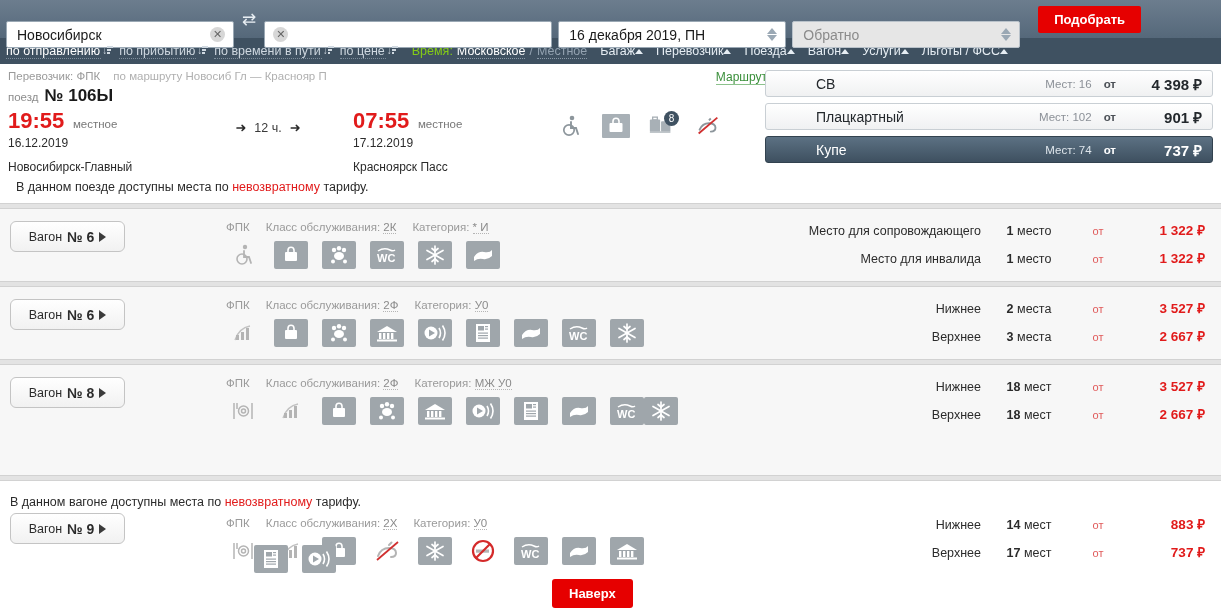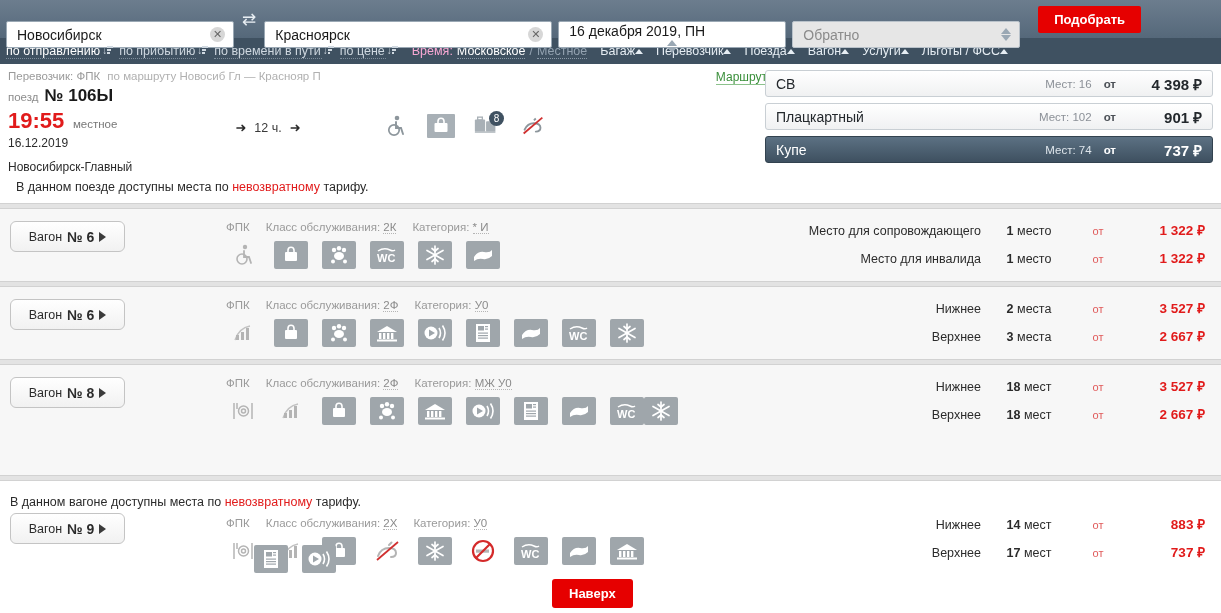--- a/index.html
+++ b/index.html
@@ -29,21 +29,21 @@
     border:1px solid #9aa8b4;
     border-radius:2px;
     display:flex; align-items:center;
     padding:0 8px;
     font-size:14px;
     color:#1a1a1a;
     margin-top:31px;
   }
   .field.from { width:228px; }
   .field.to   { width:288px; }
-  .field.date { width:228px;flex-direction:column; }
+  .field.date { width:228px; }
   .field.back { width:228px; background:#e6e6e6; border-color:#b9c2ca; color:#8b8b8b; }
   .field input { border:0; outline:0; font:inherit; background:transparent; width:100%; color:inherit; }
   .field input::placeholder { color:#8b8b8b; }
   .clear-x {
     width:15px;height:15px;border-radius:50%;
     background:#d7d7d7;color:#666;
     display:flex;align-items:center;justify-content:center;
     font-size:11px;line-height:1;cursor:pointer;flex:0 0 auto;
     font-family:"Liberation Sans",sans-serif;
   }
@@ -83,36 +83,36 @@
   .fb-sort.active .lbl { color:#ffffff; }
   .fb-sort .lbl { border-bottom:1px dotted #7d8d9b; }
   .sorticon { width:11px;height:12px;position:relative;display:inline-block;margin:0 4px 0 1px; }
   .sorticon .arr { position:absolute;left:0;top:1px;font-size:10px;line-height:10px;color:#cfd8e0; }
   .sorticon .bars { position:absolute;right:0;top:1px; }
   .sorticon .bars b { display:block;background:#cfd8e0;height:1.5px;margin-bottom:1.5px; }
   .sorticon .bars b:nth-child(1){width:6px}
   .sorticon .bars b:nth-child(2){width:4px}
   .sorticon .bars b:nth-child(3){width:2.5px}
   .fb-time { margin-left:8px; display:flex;align-items:center;gap:4px; }
-  .fb-time .t-lbl { color:#f9a8d4; }
+  .fb-time .t-lbl { color:#84cc16; }
   .fb-time a { color:#ffffff; border-bottom:1px dotted #8a99a7; cursor:pointer; }
   .fb-time a.off { color:#93a2b0; }
   .fb-time .slash { color:#93a2b0; }
   .fb-menu { margin-left:13px; color:#e6edf3; cursor:pointer; display:flex;align-items:center;gap:0; }
   .caret-up { width:0;height:0;border-left:4px solid transparent;border-right:4px solid transparent;border-bottom:5px solid #e6edf3; }
 
   
   .train {
     position:relative;
     background:#ffffff;
     padding:6px 8px 0 8px;
     height:139px;
   }
   .carrier { font-size:11.5px; color:#9a9a9a; }
-  .carrier .sub { color:#b0b0b0; margin-left:4px; }
+  .carrier .sub { color:#b0b0b0; margin-left:10px; }
   .route-link {
     position:absolute; right:454px; top:6px;
     color:#3a8f3a; font-size:12px; border-bottom:1px solid #8cc28c; cursor:pointer;
   }
   .trainno { margin-top:4px; display:flex;align-items:baseline;gap:6px; }
   .trainno .w { font-size:11.5px;color:#8d8d8d; }
   .trainno .n { font-size:17px;font-weight:bold;color:#1a1a1a; }
 
   .times { display:flex; align-items:flex-start; margin-top:2px; position:relative; }
   .tcol { width:175px; }
@@ -135,21 +135,21 @@
   .pricepanel {
     position:absolute; right:8px; top:6px; width:448px;
   }
   .prow {
     height:27px;margin-bottom:6px;border-radius:3px;
     display:flex;align-items:center;padding:0 10px;
     border:1px solid #c9cfd4;
     background:linear-gradient(to bottom,#ffffff 0%,#f0f1f2 100%);
     cursor:pointer;
   }
-  .prow .cls { font-size:14px;color:#23282c;flex:1; }
+  .prow .cls { font-size:14px;color:#23282c;flex:1;margin-left:40px; }
   .prow .seats { font-size:11.5px;color:#8b9097;margin-right:12px; }
   .prow .ot { font-size:11.5px;color:#4a4f55;font-weight:bold;margin-right:12px; }
   .prow .price { font-size:15px;font-weight:bold;color:#23282c;min-width:74px;text-align:right; }
   .prow.sel {
     background:linear-gradient(to bottom,#5e7competence 0%,#3f5161 100%);
     background:linear-gradient(to bottom,#5c7183 0%,#3e5060 100%);
     border-color:#32424f;
   }
   .prow.sel .cls { color:#fff; }
   .prow.sel .seats { color:#dfe6ec; }
@@ -202,21 +202,20 @@
 </head>
 <body>
 
 <div class="searchbar">
   <div class="field from">
     <input value="Новосибирск" style="">
     <span class="clear-x">✕</span>
   </div>
   <span class="swap">⇄</span>
   <div class="field to">
-    <input value="Красноярск" style="">
     <span class="clear-x">✕</span>
   </div>
   <div class="field date">
     <input value="16 декабря 2019, ПН" style="">
     <span class="spinner">
         <i class="up"></i>
         <i class="dn"></i>
       </span>
   </div>
   <div class="field back">
@@ -324,20 +323,26 @@
     <div class="tcol">
       <span class="big">19:55</span>
       <span class="loc">местное</span>
       <div class="date">16.12.2019</div>
       <div class="stn">Новосибирск-Главный</div>
     </div>
     <div class="dur">
       <span class="ar">➜</span>
       <span>12 ч.</span>
       <span class="ar">➜</span>
+    </div>
+    <div class="tcol">
+      <span class="big">07:55</span>
+      <span class="loc">местное</span>
+      <div class="date">17.12.2019</div>
+      <div class="stn">Красноярск Пасс</div>
     </div>
 
     <div class="hdr-icons">
       <span class="ico">
         <svg width="20" height="22" viewBox="0 0 20 22">
             <circle cx="12" cy="3" r="2.3" fill="#8d969c"></circle>
             <path d="M11 7 L11 13 L16 13 L18 19" stroke="#8d969c" stroke-width="1.9" fill="none" stroke-linecap="round"></path>
             <circle cx="9" cy="15" r="5.2" stroke="#8d969c" stroke-width="1.7" fill="none"></circle>
           </svg>
       </span>

